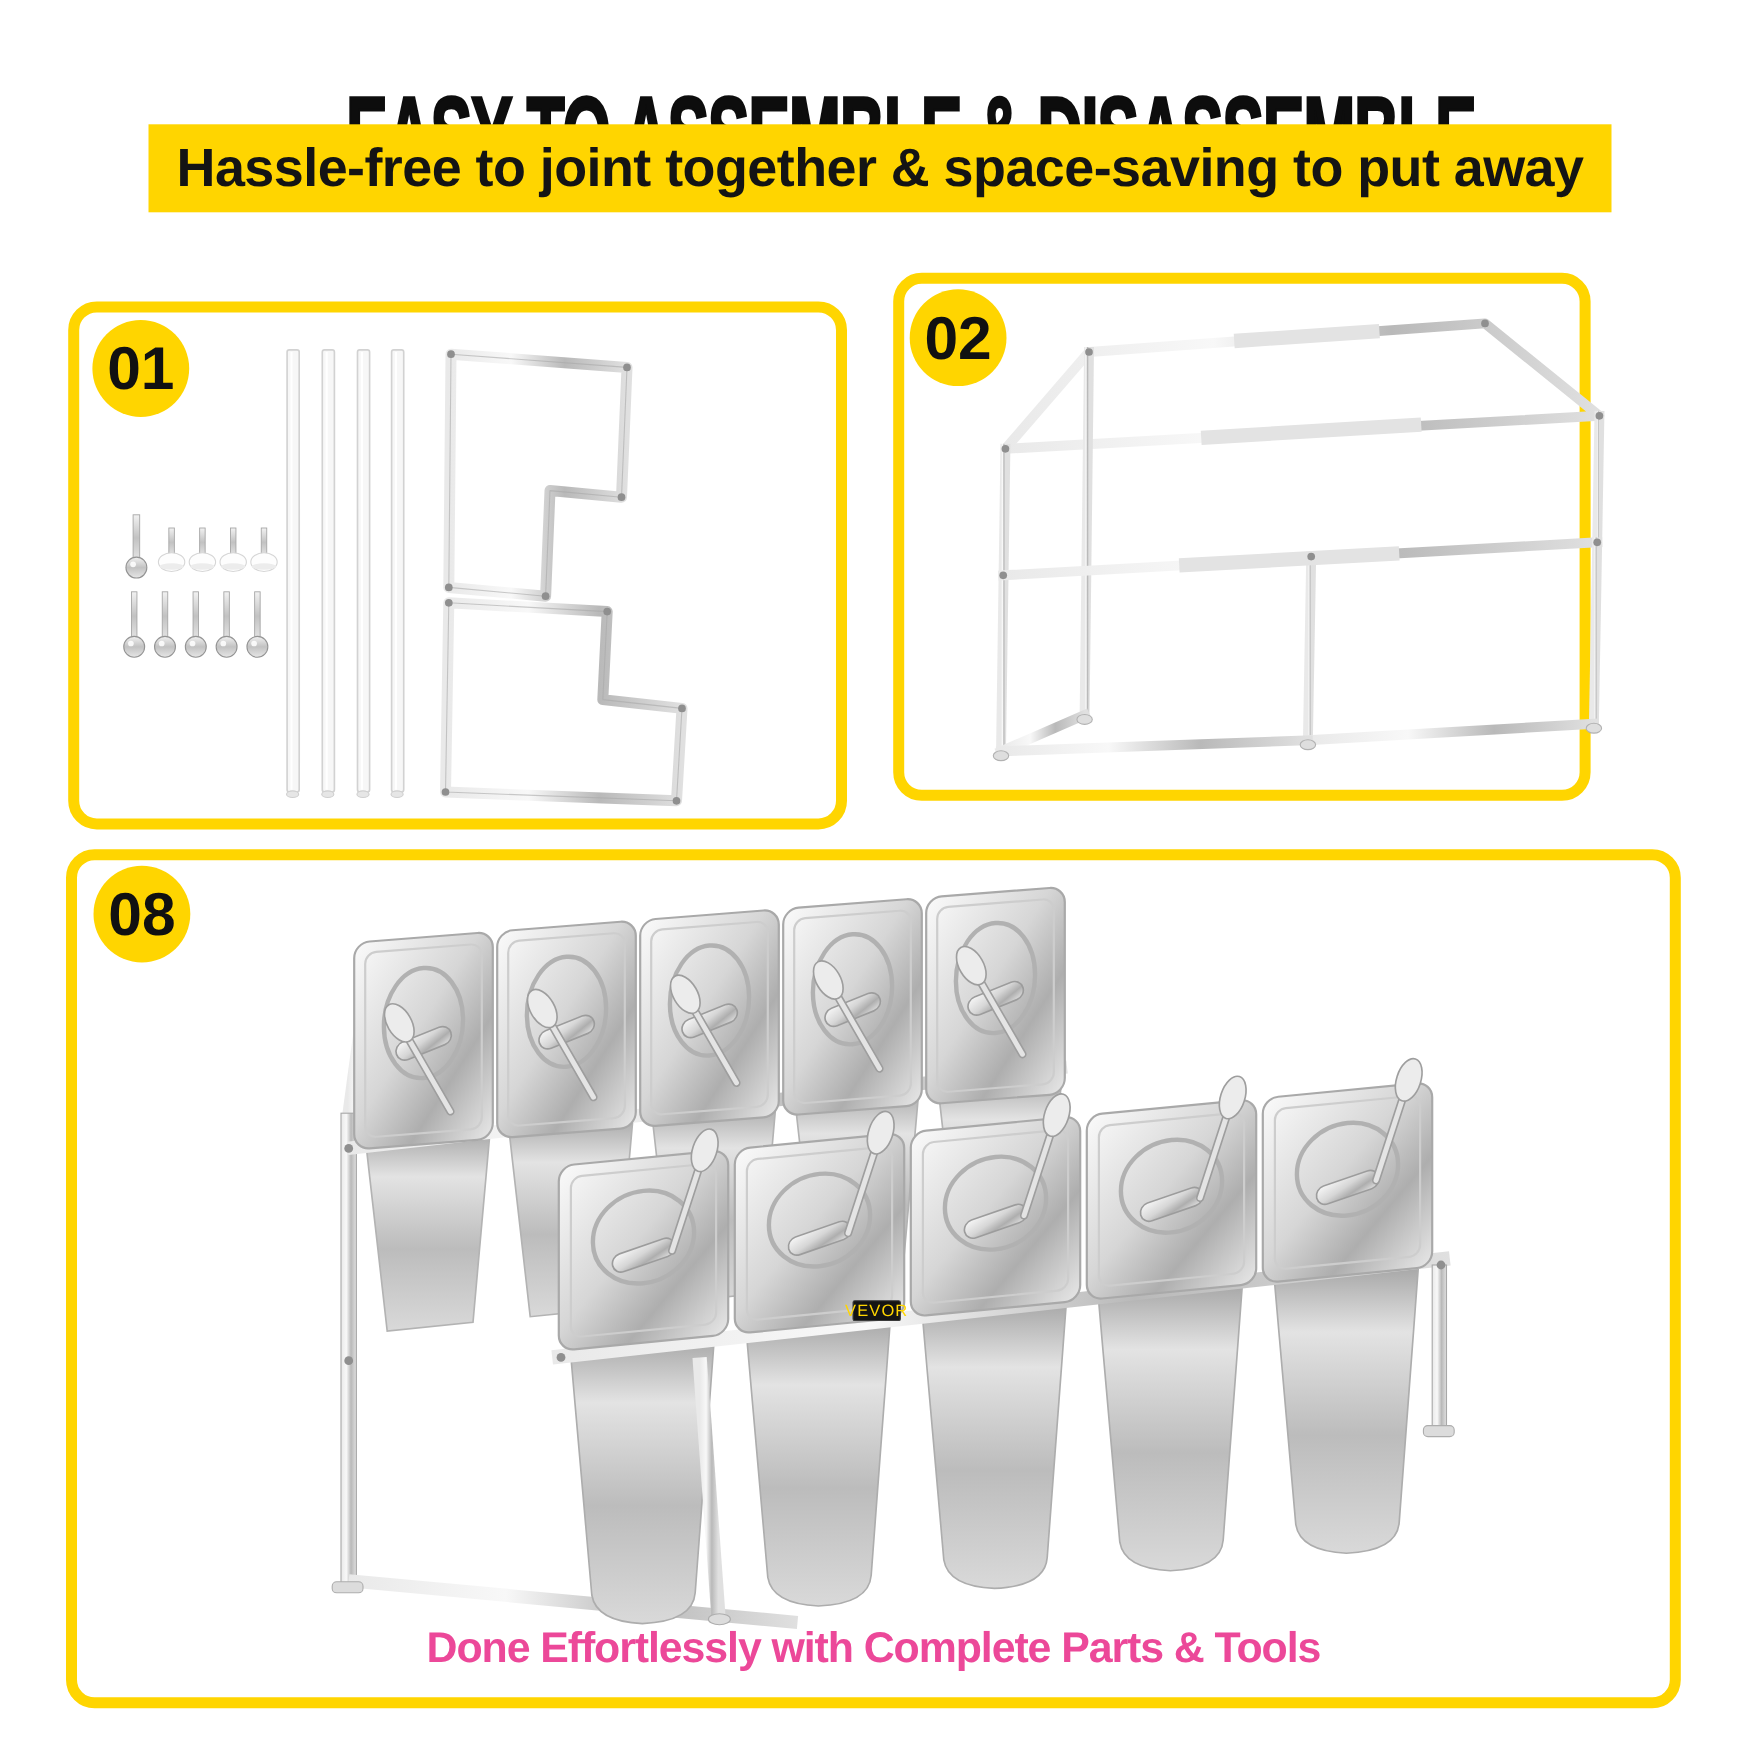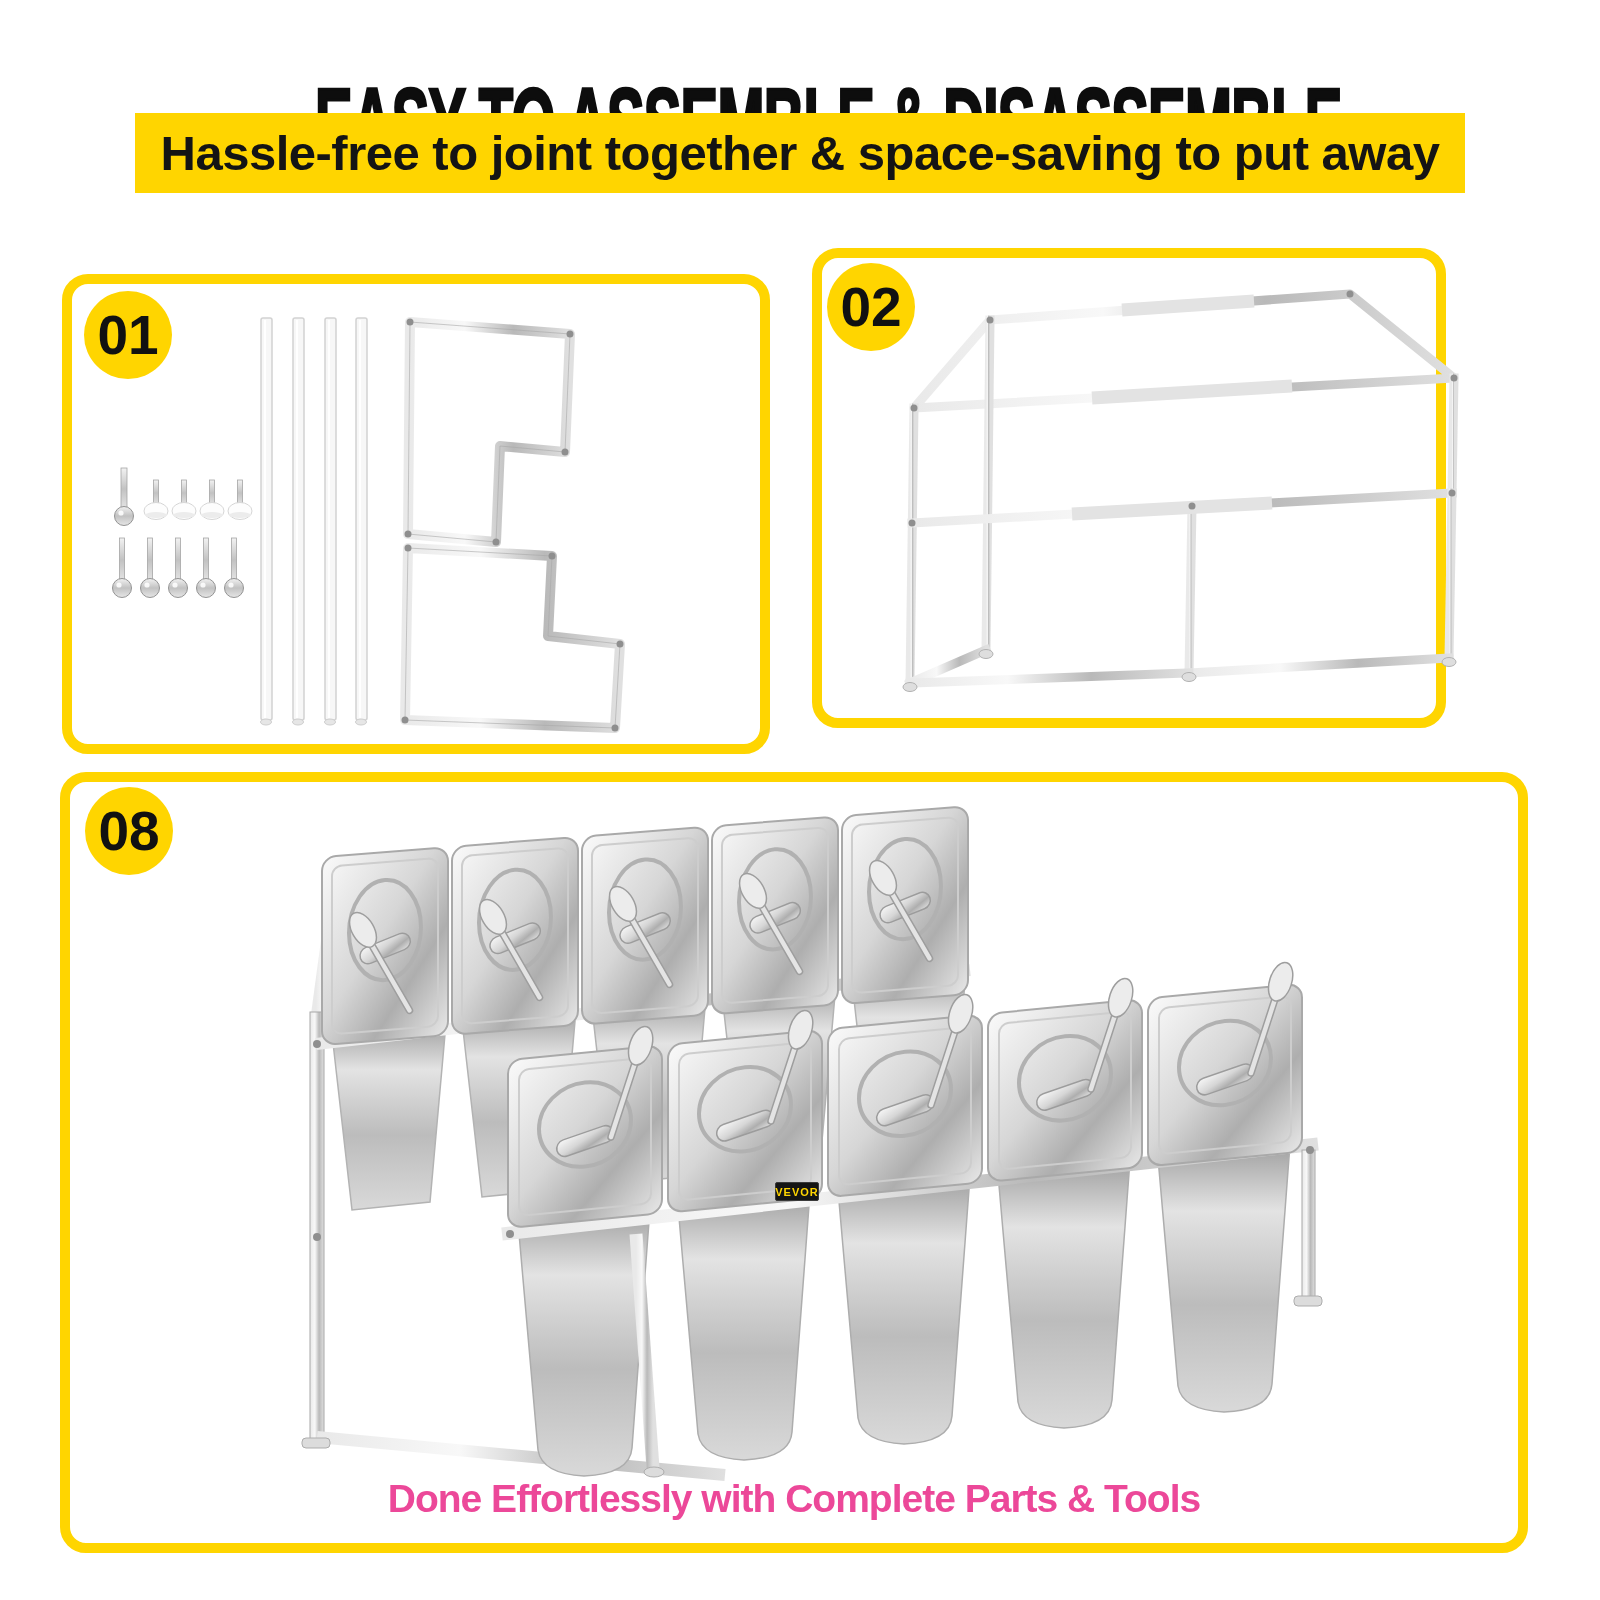--- a/index.html
+++ b/index.html
@@ -42,21 +42,21 @@
   .illus{position:absolute;left:0;top:0;}
   .caption{
     position:absolute;left:0;bottom:22px;width:100%;text-align:center;
     color:#ec4899;font-size:39px;font-weight:700;letter-spacing:-1px;white-space:nowrap;z-index:2;
   }
   .vevor{
     position:absolute;left:705px;top:400px;width:42px;height:17px;
     background:#141414;border:1px solid #3a3a3a;border-radius:2px;
     display:flex;align-items:center;justify-content:center;z-index:2;
   }
-  .vevor span{color:#FFD500;font-size:11px;font-weight:700;letter-spacing:1px;}
+  .vevor span{color:#FFD500;font-size:15px;font-weight:400;letter-spacing:1px;}
   svg{display:block;}
 </style>
 </head>
 <body>
 
 <div class="canvas">
 
   <svg width="0" height="0" style="position:absolute" aria-hidden="true">
     <defs>
       <linearGradient id="mh" x1="0" y1="0" x2="1" y2="0">

